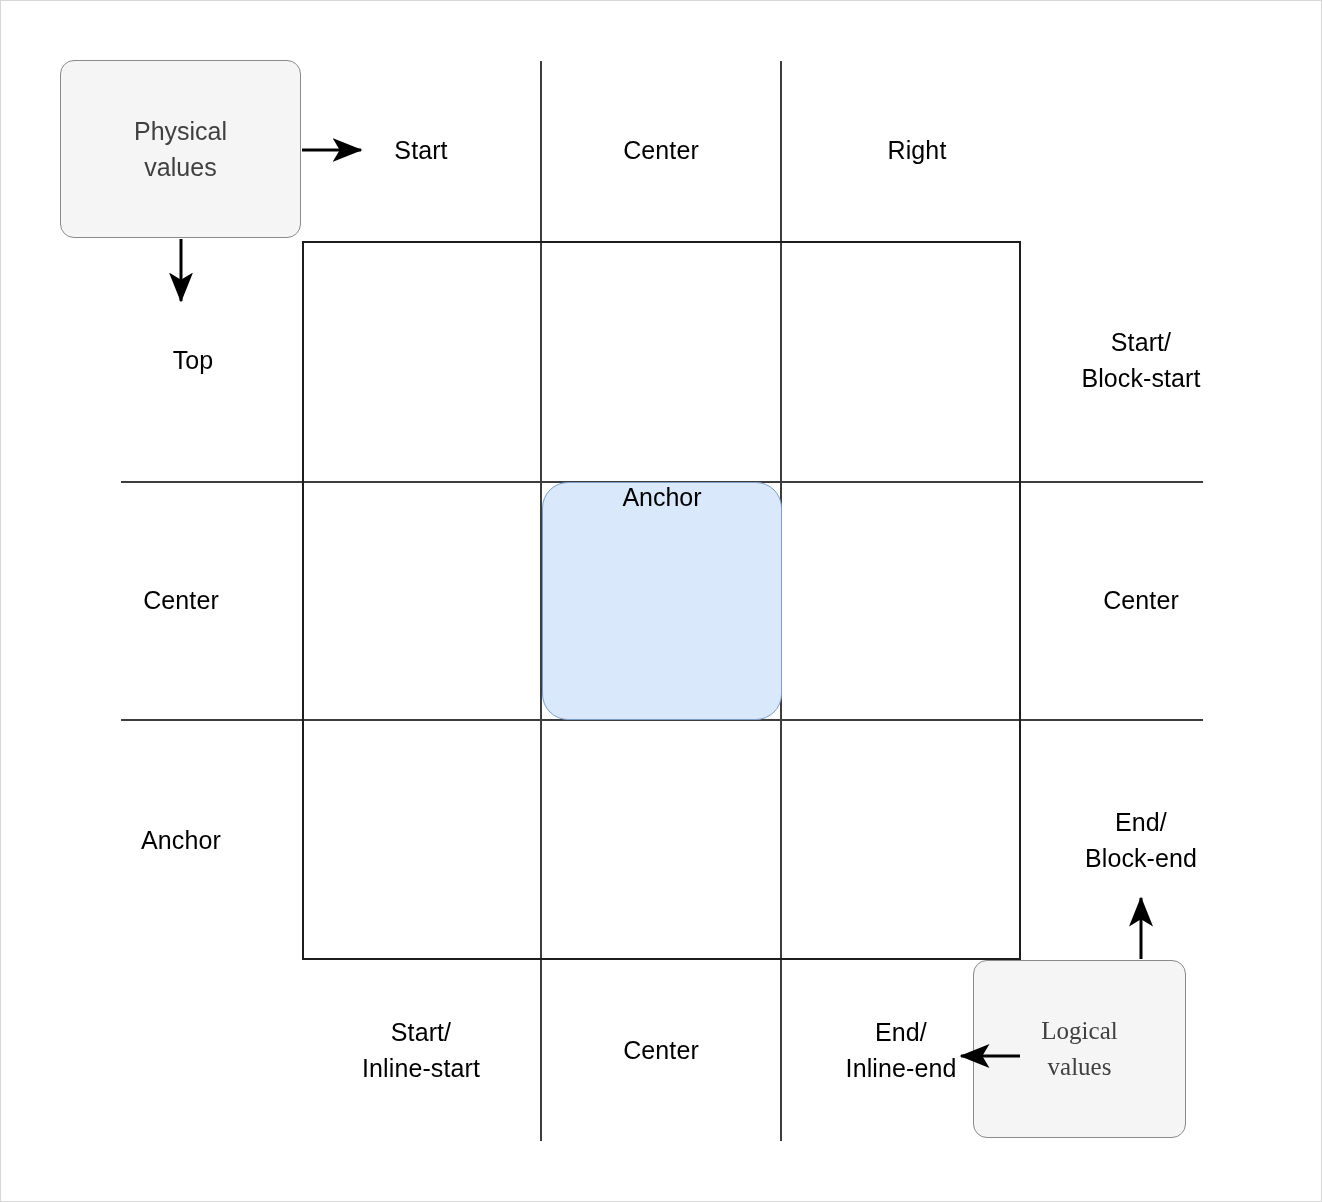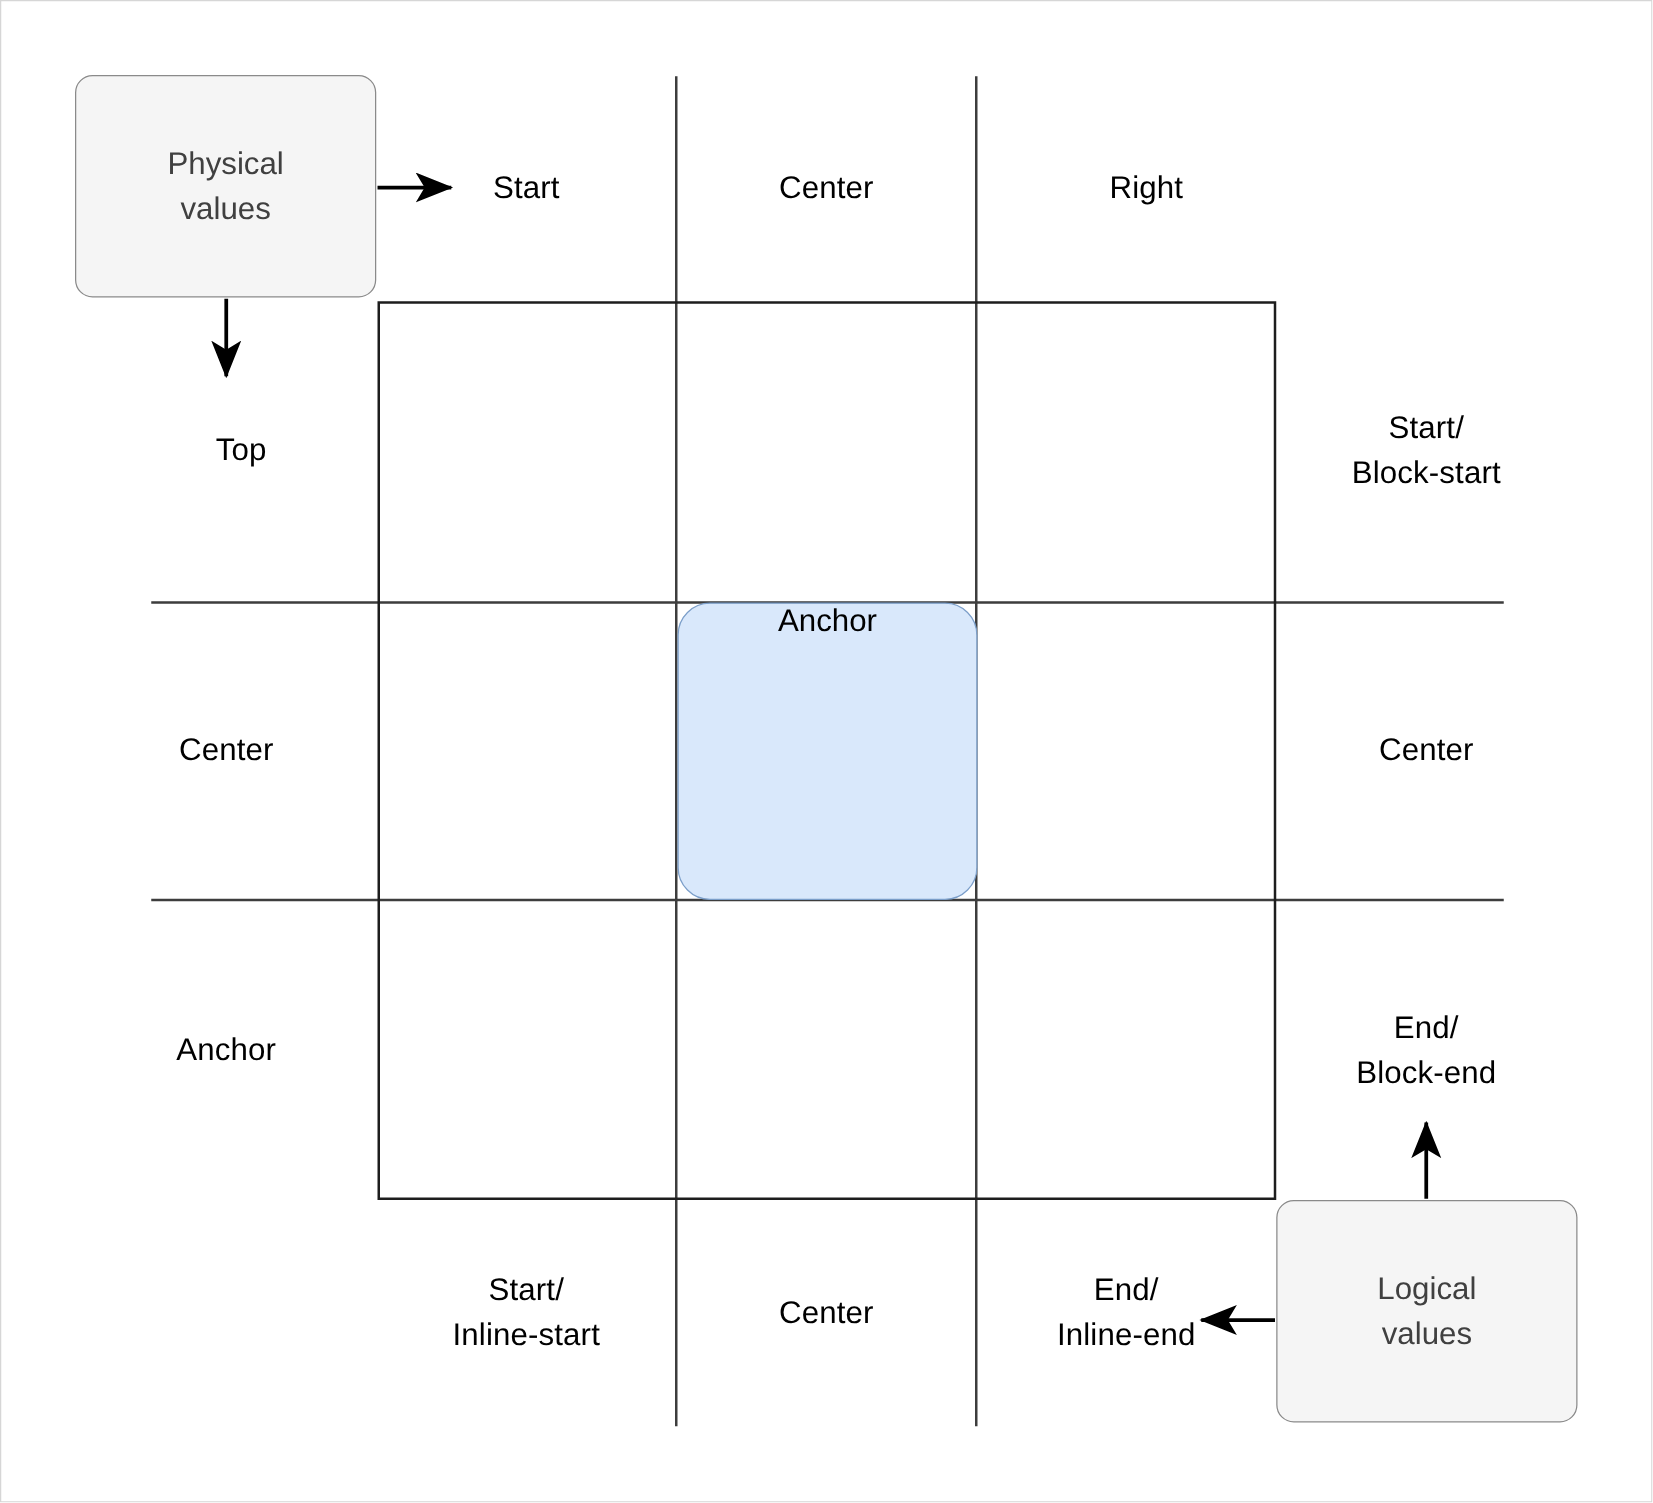--- a/index.html
+++ b/index.html
@@ -115,21 +115,21 @@
 
   <div class="anchor-box">
     <span>Anchor</span>
   </div>
 
   <div class="note-box" style="left:59px; top:59px; width:241px; height:178px;">
     <span>Physical
 values</span>
   </div>
 
-  <div class="note-box" style="left:1020px; top:959px; width:241px; height:178px;">
+  <div class="note-box" style="left:972px; top:959px; width:213px; height:178px;font-family:Liberation Serif, serif;">
     <span>Logical
 values</span>
   </div>
 
   <div class="label" style="left:420px; top:149px;">Start</div>
   <div class="label" style="left:660px; top:149px;">Center</div>
   <div class="label" style="left:900px; top:149px;margin-left:16px;">Right</div>
 
   <div class="label" style="left:192px; top:359px;">Top</div>
   <div class="label" style="left:180px; top:599px;">Center</div>

